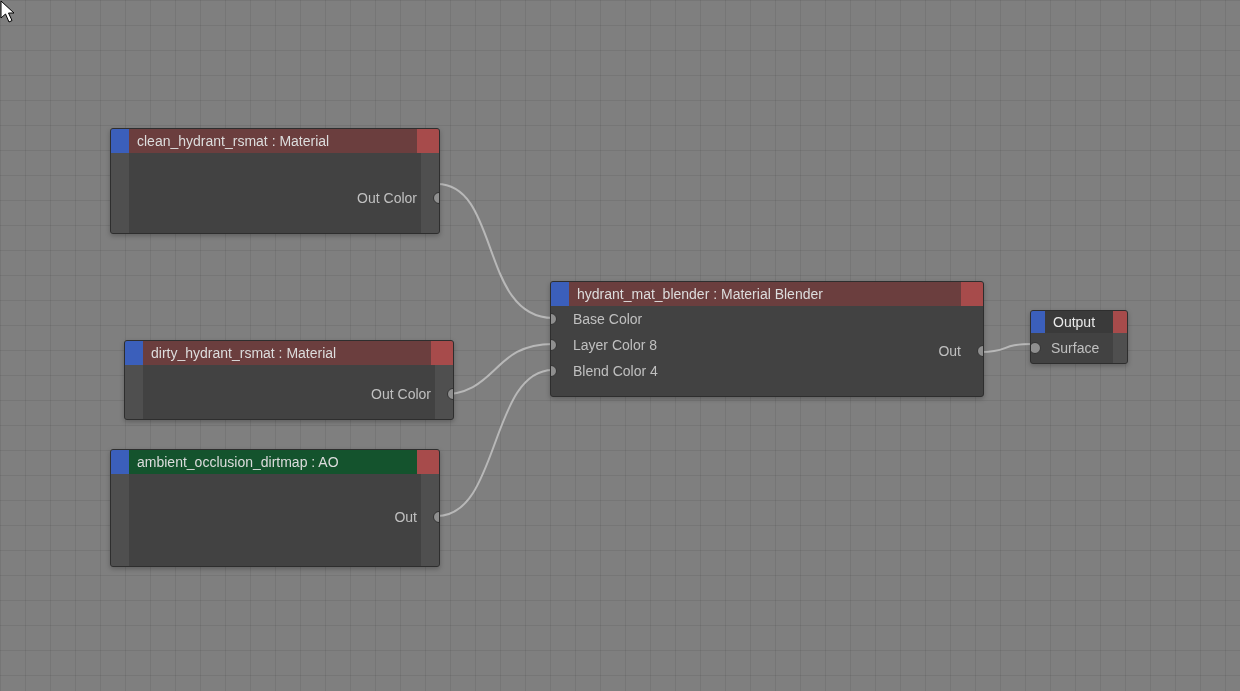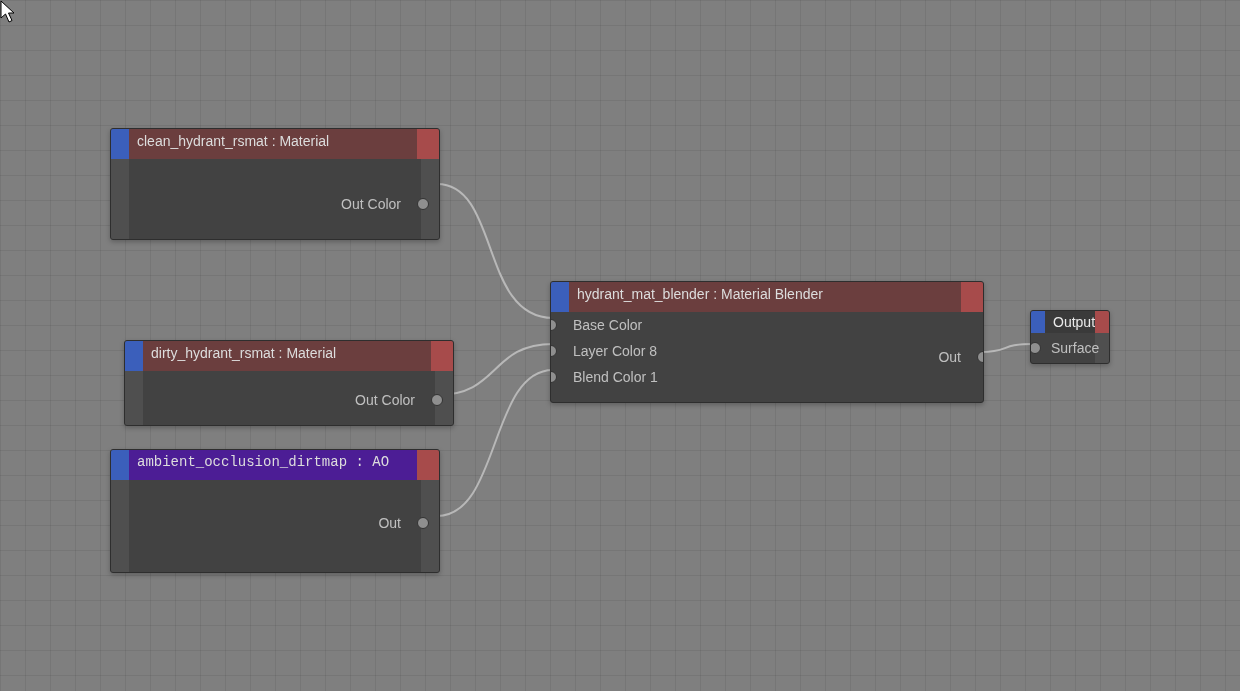--- a/index.html
+++ b/index.html
@@ -45,44 +45,44 @@
       position: absolute;
       background: #424242;
       border: 1px solid #2e2e2e;
       border-radius: 3px;
       box-shadow: 0 2px 5px rgba(0,0,0,0.25);
       overflow: hidden;
       z-index: 10;
     }
     .node .titlebar {
       display: flex;
-      height: 30px;
+      height: 24px;
       line-height: 24px;
       font-size: 14px;
     }
     .node .blue-tab {
       width: 18px;
       background: #3b5fbb;
     }
     .node .title-text {
       flex: 1;
       padding: 0 8px;
       white-space: nowrap;
       overflow: hidden;
     }
     .node .red-tab {
       width: 22px;
       background: #a74b4b;
     }
     .node .title-text.material { background: #6b3e3e; color: #ddd; }
-    .node .title-text.ao       { background: #4c1d95; color: #ddd; font-family: Liberation Mono, monospace; }
+    .node .title-text.ao       { background: #14532d; color: #ddd; }
     .node .title-text.output   { background: #3a3a3a; color: #eaeaea; }
     .node .body {
       position: relative;
-      padding: 6px 16px;
+      padding: 6px 0;
       min-height: 26px;
     }
     .sidebar-left, .sidebar-right {
       position: absolute;
       top: 0; bottom: 0;
       width: 18px;
       background: #4f4f4f;
     }
     .sidebar-left { left: 0; }
     .sidebar-right { right: 0; }
@@ -200,31 +200,31 @@
       <div class="port-row left">
         <span class="port-point left"></span>
         <span class="label">Base Color</span>
       </div>
       <div class="port-row left">
         <span class="port-point left"></span>
         <span class="label">Layer Color 8</span>
       </div>
       <div class="port-row left" style="position:relative;">
         <span class="port-point left"></span>
-        <span class="label">Blend Color 1</span>
+        <span class="label">Blend Color 4</span>
       </div>
       <div class="port-row right" style="position:absolute; right:0; top:32px; width:80px;">
         <span class="label">Out</span>
         <span class="port-point right"></span>
       </div>
       <div style="height:12px;"></div>
     </div>
   </div>
 
-  <div class="node output" style="left:1030px; top:310px; width:80px;">
+  <div class="node output" style="left:1030px; top:310px; width:98px;">
     <div class="titlebar">
       <div class="blue-tab" style="width:14px;"></div>
       <div class="title-text output">Output</div>
       <div class="red-tab" style="width:14px;"></div>
     </div>
     <div class="body">
       <div class="sidebar-right"></div>
       <div class="port-row left">
         <span class="port-point left"></span>
         <span class="label">Surface</span>

